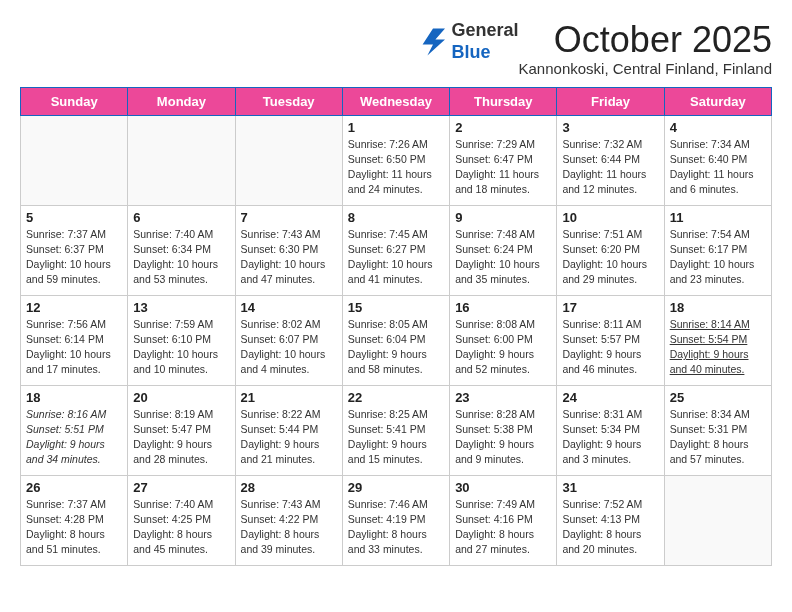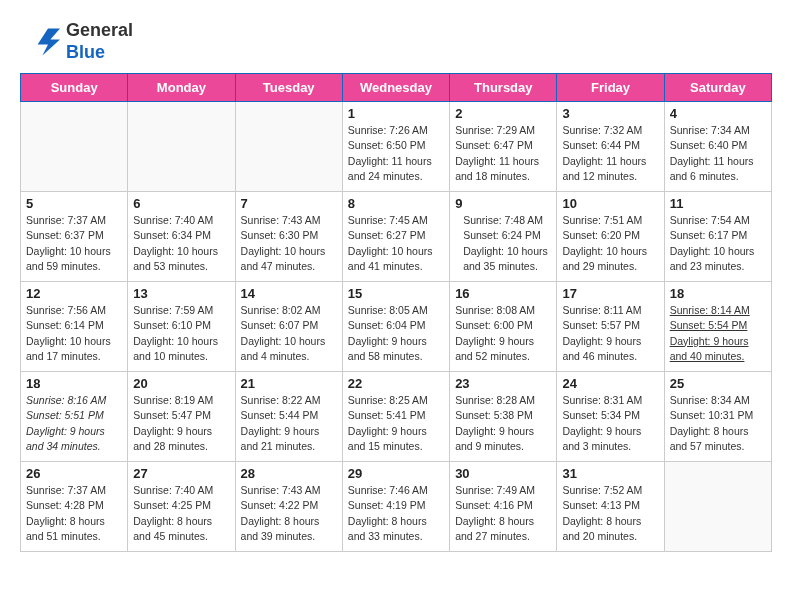--- a/index.html
+++ b/index.html
@@ -6,21 +6,21 @@
     body {
       font-family: Arial, sans-serif;
       background: #fff;
       width: 792px;
       min-height: 612px;
       padding: 20px;
     }
     .header {
       display: flex;
       align-items: flex-start;
-      justify-content: space-between;
+      justify-content: flex-end;
       margin-bottom: 10px;
     }
     .logo {
       display: flex;
       align-items: center;
       gap: 6px;
     }
     .logo-text {
       font-size: 18px;
       font-weight: bold;
@@ -89,20 +89,24 @@
 <div class="header">
   <div class="logo">
     <svg class="logo-icon" viewBox="0 0 50 50" width="50" height="50">
       <polygon points="35,8 50,8 38,22 50,22 28,42 35,28 22,28" fill="#1565c0"></polygon>
     </svg>
     <div class="logo-text">
       <div class="logo-general">General</div>
       <div class="logo-blue">Blue</div>
     </div>
   </div>
+  <div class="title-section">
+    <div class="month-title">October 2025</div>
+    <div class="location">Kannonkoski, Central Finland, Finland</div>
+  </div>
 </div>
 
 <table>
   <thead>
     <tr>
     <th>Sunday</th>
         <th>Monday</th>
         <th>Tuesday</th>
         <th>Wednesday</th>
         <th>Thursday</th>
@@ -168,21 +172,21 @@
         </td>
         <td>
           <span class="day-number">8</span>
           <div class="day-info" style="white-space: pre-line;">Sunrise: 7:45 AM
 Sunset: 6:27 PM
 Daylight: 10 hours
 and 41 minutes.</div>
         </td>
         <td>
           <span class="day-number">9</span>
-          <div class="day-info" style="white-space: pre-line; margin-left: 8px;">Sunrise: 7:48 AM
+          <div class="day-info" style="white-space: pre-line;">Sunrise: 7:48 AM
 Sunset: 6:24 PM
 Daylight: 10 hours
 and 35 minutes.</div>
         </td>
         <td>
           <span class="day-number">10</span>
           <div class="day-info" style="white-space: pre-line;">Sunrise: 7:51 AM
 Sunset: 6:20 PM
 Daylight: 10 hours
 and 29 minutes.</div>
@@ -285,21 +289,21 @@
         <td>
           <span class="day-number">24</span>
           <div class="day-info" style="white-space: pre-line;">Sunrise: 8:31 AM
 Sunset: 5:34 PM
 Daylight: 9 hours
 and 3 minutes.</div>
         </td>
         <td>
           <span class="day-number">25</span>
           <div class="day-info" style="white-space: pre-line;">Sunrise: 8:34 AM
-Sunset: 10:31 PM
+Sunset: 5:31 PM
 Daylight: 8 hours
 and 57 minutes.</div>
         </td>
       </tr>
       <tr>
         <td>
           <span class="day-number">26</span>
           <div class="day-info" style="white-space: pre-line;">Sunrise: 7:37 AM
 Sunset: 4:28 PM
 Daylight: 8 hours

